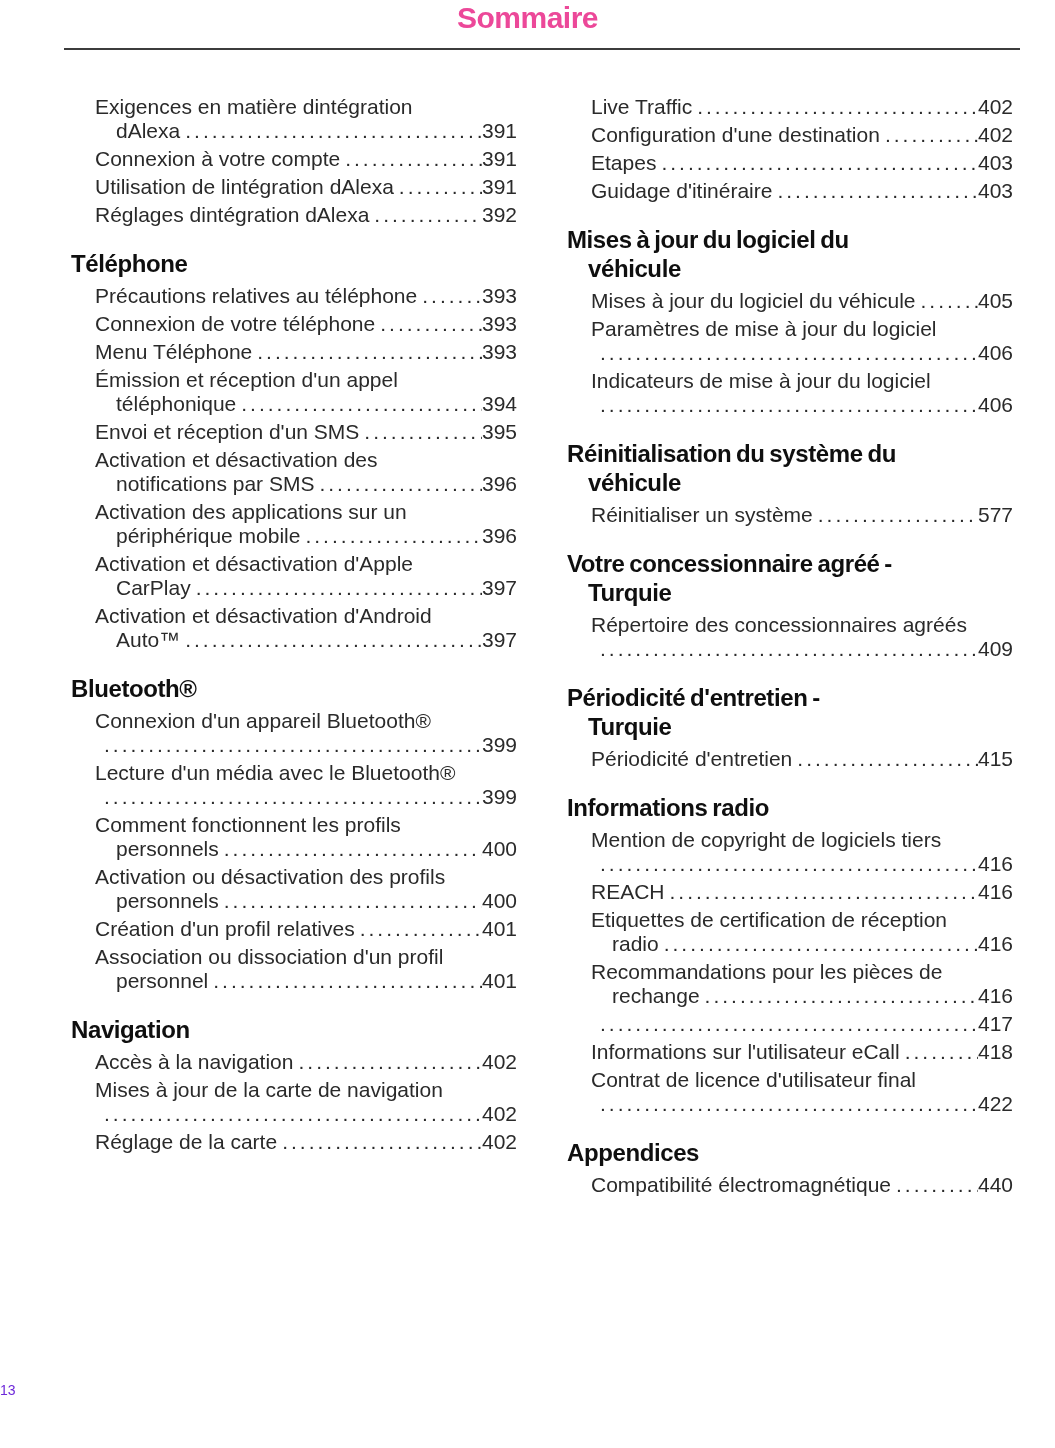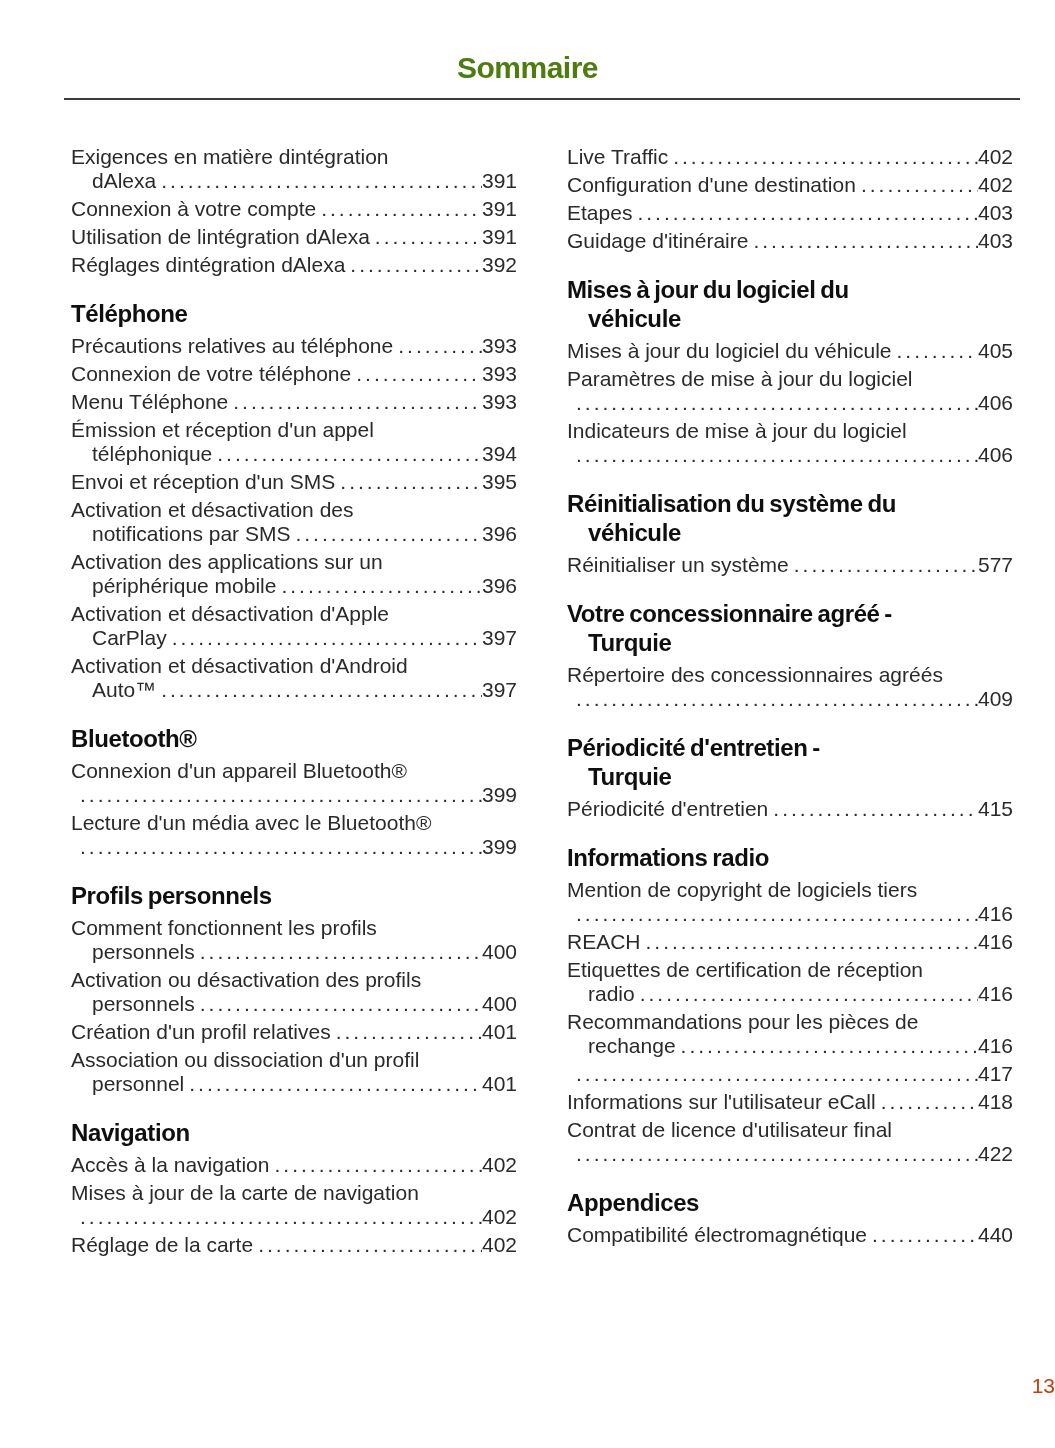--- a/index.html
+++ b/index.html
@@ -9,44 +9,44 @@
   }
   body {
     width: 1055px;
     height: 1448px;
     position: relative;
     font-family: "Liberation Sans", sans-serif;
     color: #2a2a2a;
     overflow: hidden;
   }
   .page-title {
-    padding-top: 50px;
     text-align: center;
     font-size: 30px;
     font-weight: bold;
     letter-spacing: -0.5px;
-    color: #4d7c0f;
+    color: #ec4899;
     line-height: 36px;
   }
   .title-rule {
     height: 2px;
     background: #3c3c3c;
     margin: 12px 35px 0 64px;
   }
   .columns {
     display: flex;
     gap: 50px;
     padding: 45px 42px 0 71px;
   }
   .col {
     width: 446px;
     flex: 0 0 446px;
   }
   .entry {
     margin-bottom: 4px;
+    margin-left: 24px;
   }
   .eline, .row {
     font-size: 21px;
     line-height: 24px;
     color: #2a2a2a;
   }
   .row {
     display: flex;
     align-items: flex-end;
   }
@@ -78,23 +78,23 @@
     letter-spacing: -0.4px;
     word-spacing: -1.5px;
     color: #0f0f0f;
   }
   .heading .cont { padding-left: 21px; }
   .page-number {
     position: absolute;
     left: 0;
     right: 0;
     bottom: 50px;
-    text-align: right;
-    font-size: 21px;
-    color: #c2410c;
+    text-align: left;
+    font-size: 14px;
+    color: #6d28d9;
   }
 </style>
 </head>
 <body>
 
 <div class="page-title">Sommaire</div>
 <div class="title-rule"></div>
 
 <div class="columns">
   <div class="col">
@@ -208,23 +208,20 @@
           <span class="pg">399</span>
         </div>
       </div>
       <div class="entry">
         <div class="eline">Lecture d'un média avec le Bluetooth®</div>
         <div class="row cont-dots">
           <span class="leader"></span>
           <span class="pg">399</span>
         </div>
       </div>
-      <div class="heading">
-        <div class="hline">Profils personnels</div>
-      </div>
       <div class="entry">
         <div class="eline">Comment fonctionnent les profils</div>
         <div class="row cont-text">
           <span class="t">personnels</span>
           <span class="leader"></span>
           <span class="pg">400</span>
         </div>
       </div>
       <div class="entry">
         <div class="eline">Activation ou désactivation des profils</div>

